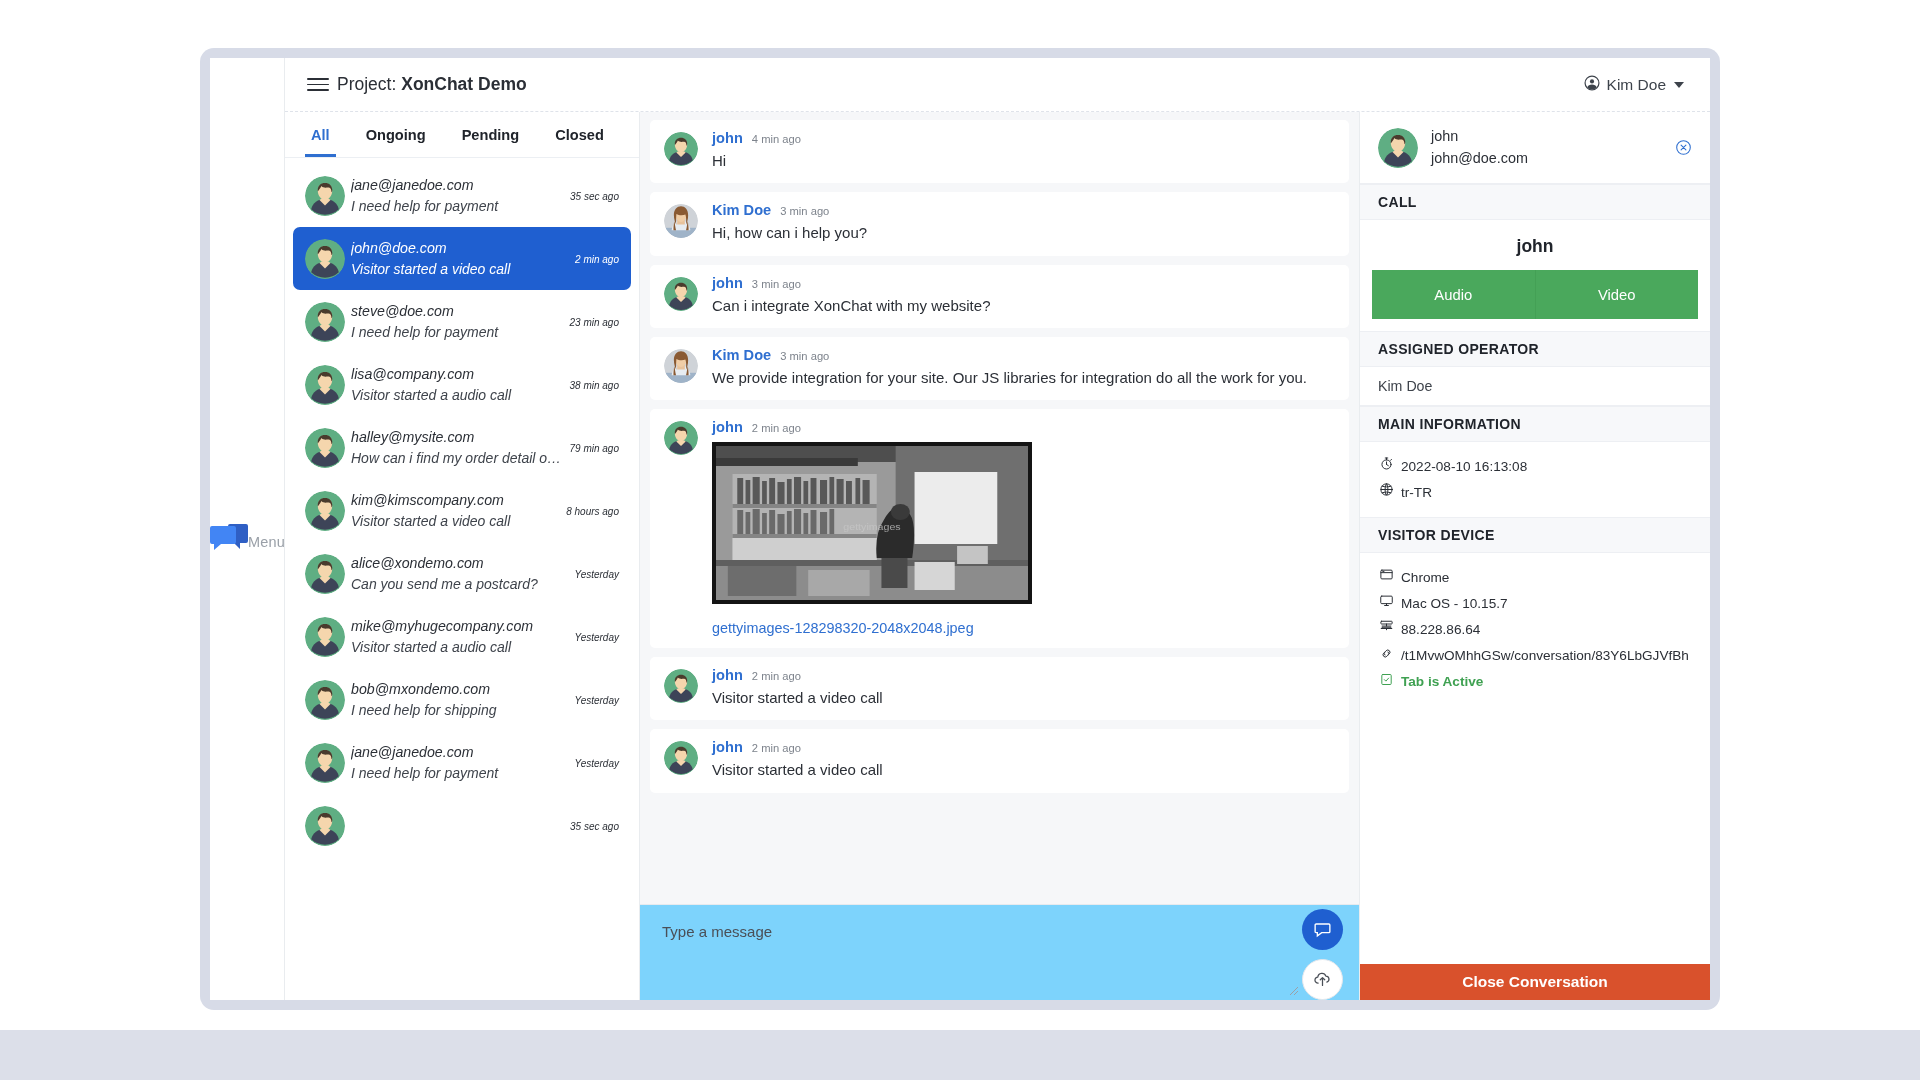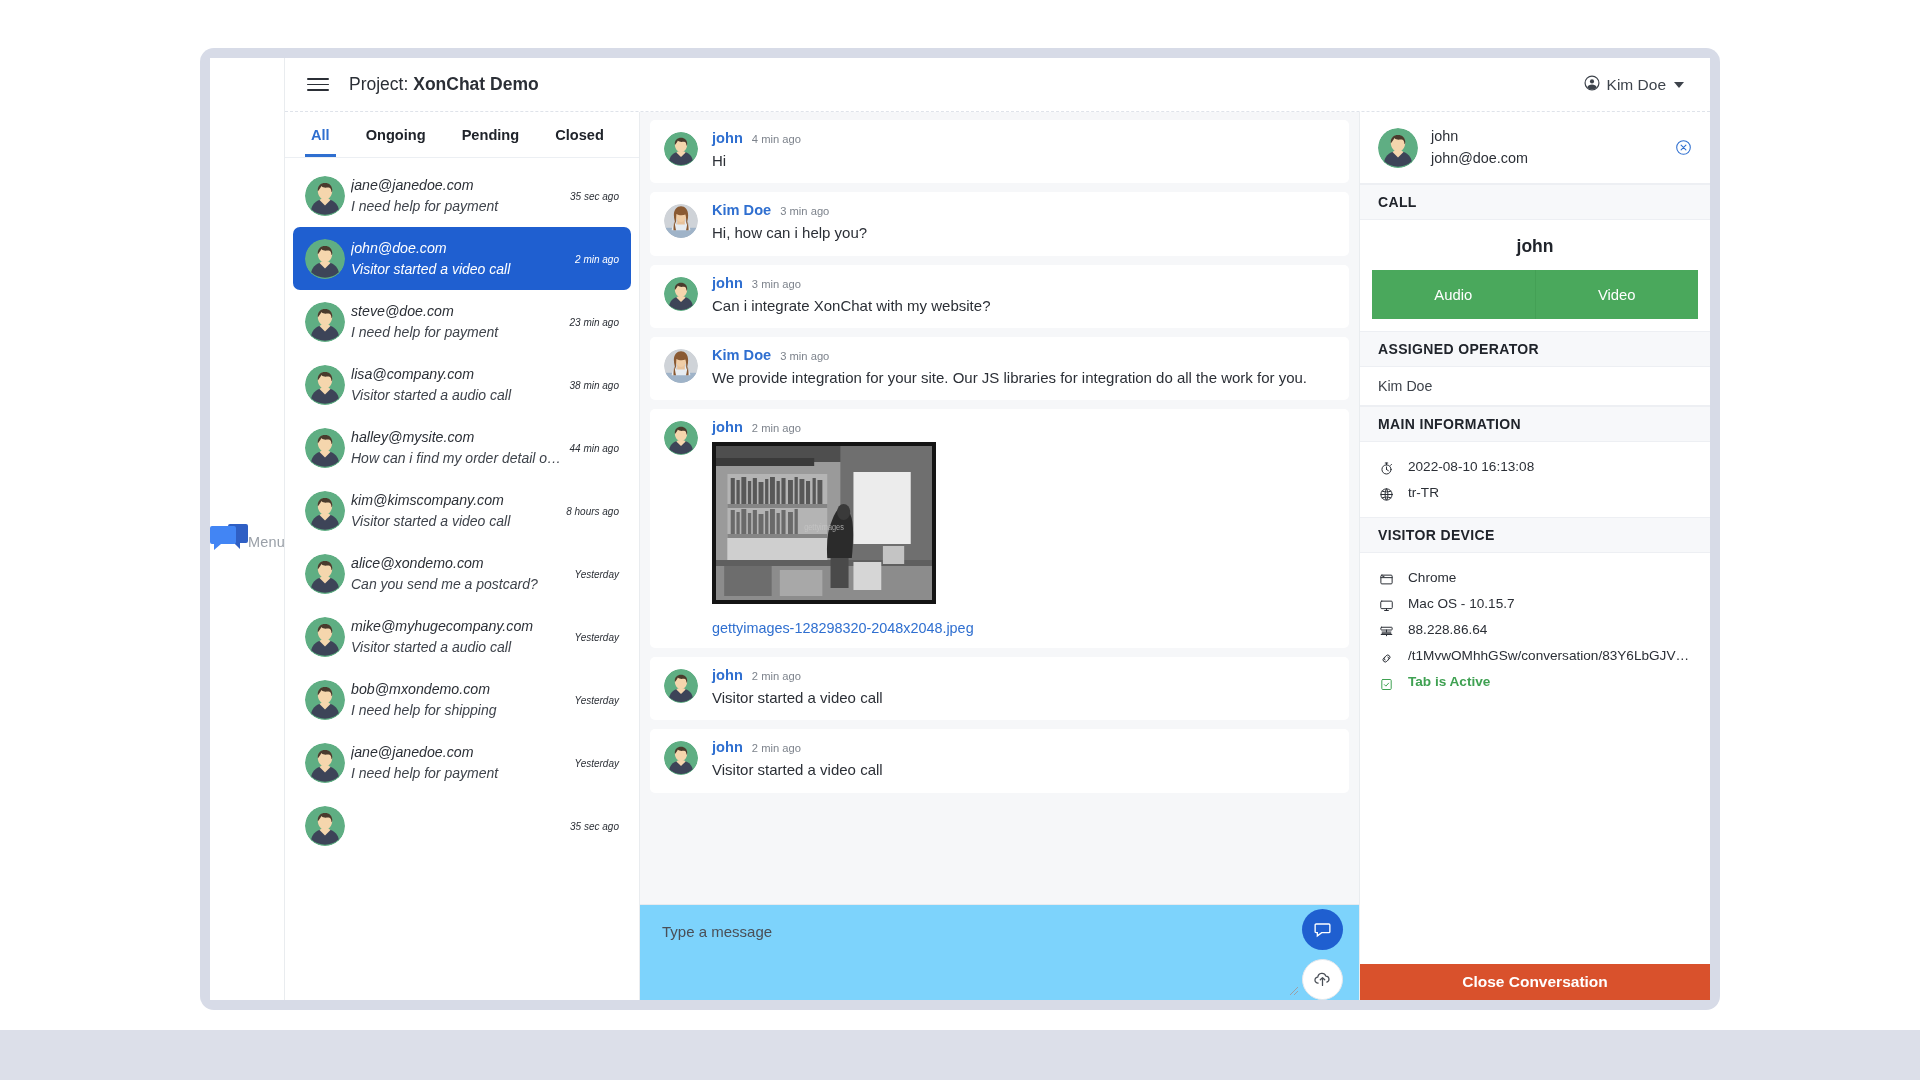--- a/index.html
+++ b/index.html
@@ -97,21 +97,21 @@
     padding: 0 26px 0 22px;
     background: #fff;
   }
   #hamburger {
     width: 22px; height: 22px;
     display: flex; flex-direction: column; justify-content: center;
     gap: 4px; cursor: pointer;
   }
   #hamburger i { display: block; height: 1.6px; background: #2b2f36; border-radius: 1px; }
   #project-title {
-    margin-left: 20px;
+    margin-left: 8px;
     font-size: 17.5px;
     color: #2b2f36;
     white-space: nowrap;
   }
   #project-title b { font-weight: 700; }
   #topbar-spacer { flex: 1 1 auto; }
   #user-menu {
     display: flex; align-items: center; gap: 7px;
     font-size: 15.5px; color: #3d434b; cursor: pointer;
   }
@@ -243,21 +243,21 @@
   .msg-author { font-size: 14.6px; font-weight: 700; color: #2f6fd0; }
   .msg-time { font-size: 11.2px; color: #7d838c; }
   .msg-text {
     margin-top: 5px;
     font-size: 15px;
     color: #2b2f36;
     line-height: 1.35;
   }
   .msg-img {
     margin-top: 7px;
-    width: 224px; height: 162px;
+    width: 320px; height: 162px;
     border: 4px solid #141414;
     background: #7e7e7e;
     overflow: hidden;
     position: relative;
     cursor: pointer;
   }
   .msg-file {
     display: block;
     margin-top: 16px;
     font-size: 14.4px;
@@ -368,22 +368,22 @@
   .call-btn + .call-btn { border-left: 1px solid #44a055; }
   #operator-value {
     padding: 11px 18px;
     font-size: 14.2px;
     color: #3e434b;
     border-bottom: 1px solid #edeff3;
   }
   .info-rows { padding: 11px 18px 12px 18px; }
   .info-row {
     display: flex;
-    align-items: flex-end;
-    gap: 14px;
+    align-items: flex-start;
+    gap: 7px;
     font-size: 13.6px;
     color: #2b2f36;
     line-height: 1.55;
     padding: 2.5px 0;
     min-width: 0;
   }
   .info-row .ico {
     flex: 0 0 16px;
     width: 16px; height: 16px;
     color: #2b2f36;
@@ -632,21 +632,21 @@
   <path d="M20 23 c-7 0 -12.5 4 -13.8 10.2 A20 20 0 0 0 33.8 33.2 C32.5 27 27 23 20 23 Z" fill="#3d4458"></path>
   <path d="M14.5 24 L20 29.5 L25.5 24 L23.5 22.5 h-7 Z" fill="#f5d6ad"></path>
   <path d="M20 7.5 c-4.6 0 -7.2 3 -7.2 7.4 c0 4.8 3.2 8.6 7.2 8.6 c4 0 7.2 -3.8 7.2 -8.6 c0 -4.4 -2.6 -7.4 -7.2 -7.4 Z" fill="#f5d6ad"></path>
   <path d="M12.7 14.2 c0 -4.6 2.9 -7.3 7.3 -7.3 c4.4 0 7.3 2.7 7.3 7.3 c0 .9 -.3 2 -.6 2 c-.4 0 -.2 -3.6 -2.1 -4.4 c-2 -.8 -3.7 .4 -6.3 -.5 c-1.3 -.4 -1.9 -1.4 -1.9 -1.4 s-.9 1.9 -2.2 3.6 c-.6 .8 -1.1 1.7 -1.3 1.7 c-.2 0 -.2 -.5 -.2 -1 Z" fill="#4a3b2d"></path>
 </svg>
                   </div>
                   <div class="conv-texts">
                     <div class="conv-email">halley@mysite.com</div>
                     <div class="conv-snip">How can i find my order detail on …</div>
                   </div>
-                  <div class="conv-time">44 min ago</div>
+                  <div class="conv-time">79 min ago</div>
                 </div>
                 <div class="conv-item">
                   <div class="conv-av">
 <svg class="av-svg" viewBox="0 0 40 40" aria-hidden="true">
   <circle cx="20" cy="20" r="20" fill="#5fae83"></circle>
   <path d="M20 23 c-7 0 -12.5 4 -13.8 10.2 A20 20 0 0 0 33.8 33.2 C32.5 27 27 23 20 23 Z" fill="#3d4458"></path>
   <path d="M14.5 24 L20 29.5 L25.5 24 L23.5 22.5 h-7 Z" fill="#f5d6ad"></path>
   <path d="M20 7.5 c-4.6 0 -7.2 3 -7.2 7.4 c0 4.8 3.2 8.6 7.2 8.6 c4 0 7.2 -3.8 7.2 -8.6 c0 -4.4 -2.6 -7.4 -7.2 -7.4 Z" fill="#f5d6ad"></path>
   <path d="M12.7 14.2 c0 -4.6 2.9 -7.3 7.3 -7.3 c4.4 0 7.3 2.7 7.3 7.3 c0 .9 -.3 2 -.6 2 c-.4 0 -.2 -3.6 -2.1 -4.4 c-2 -.8 -3.7 .4 -6.3 -.5 c-1.3 -.4 -1.9 -1.4 -1.9 -1.4 s-.9 1.9 -2.2 3.6 c-.6 .8 -1.1 1.7 -1.3 1.7 c-.2 0 -.2 -.5 -.2 -1 Z" fill="#4a3b2d"></path>
 </svg>

